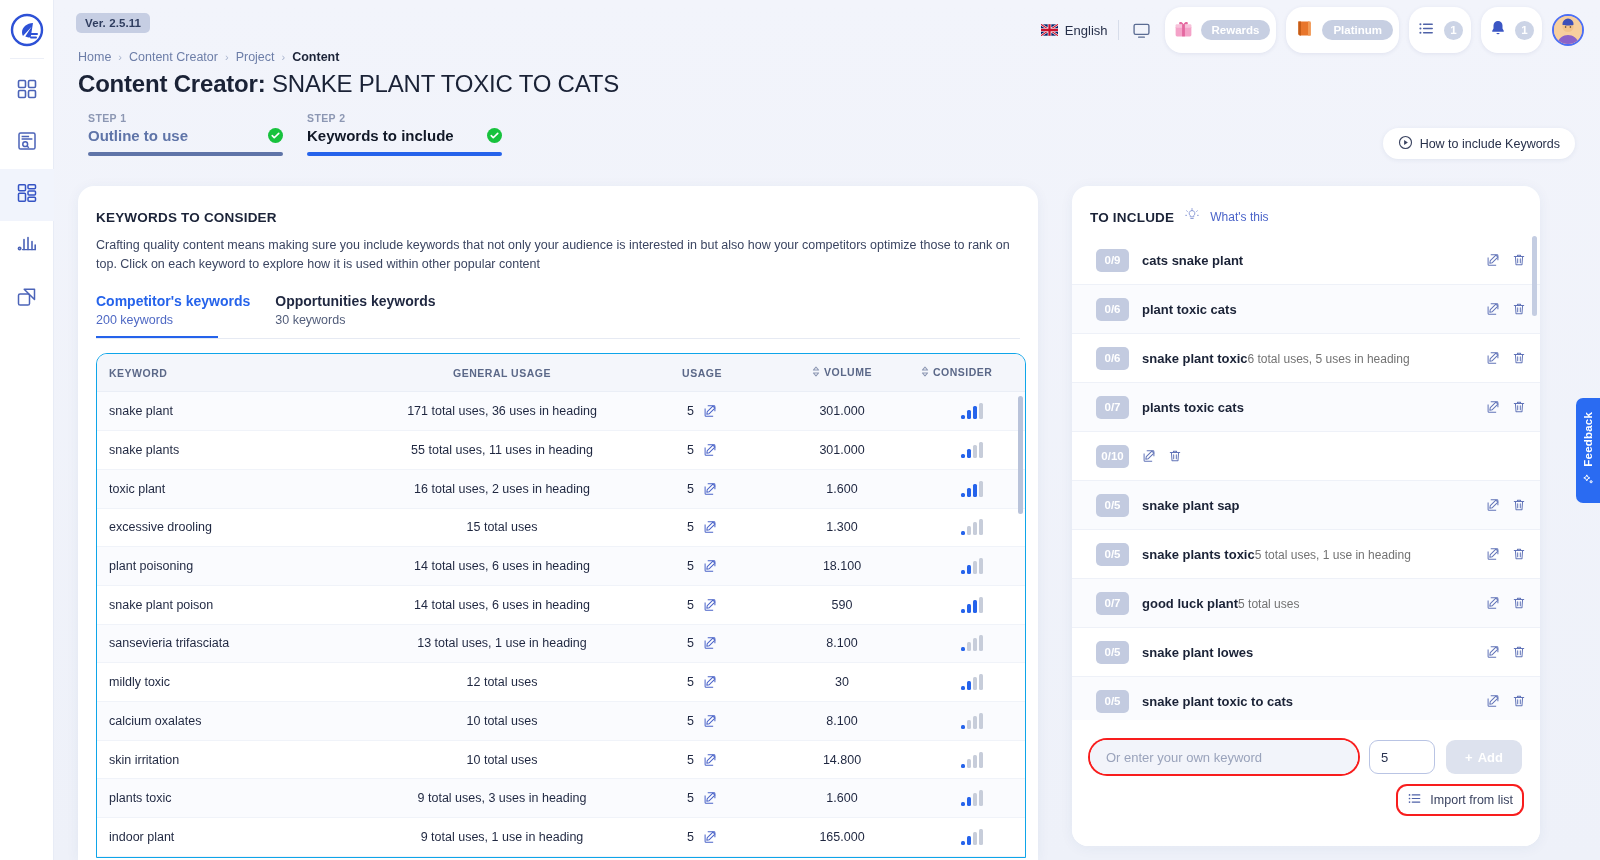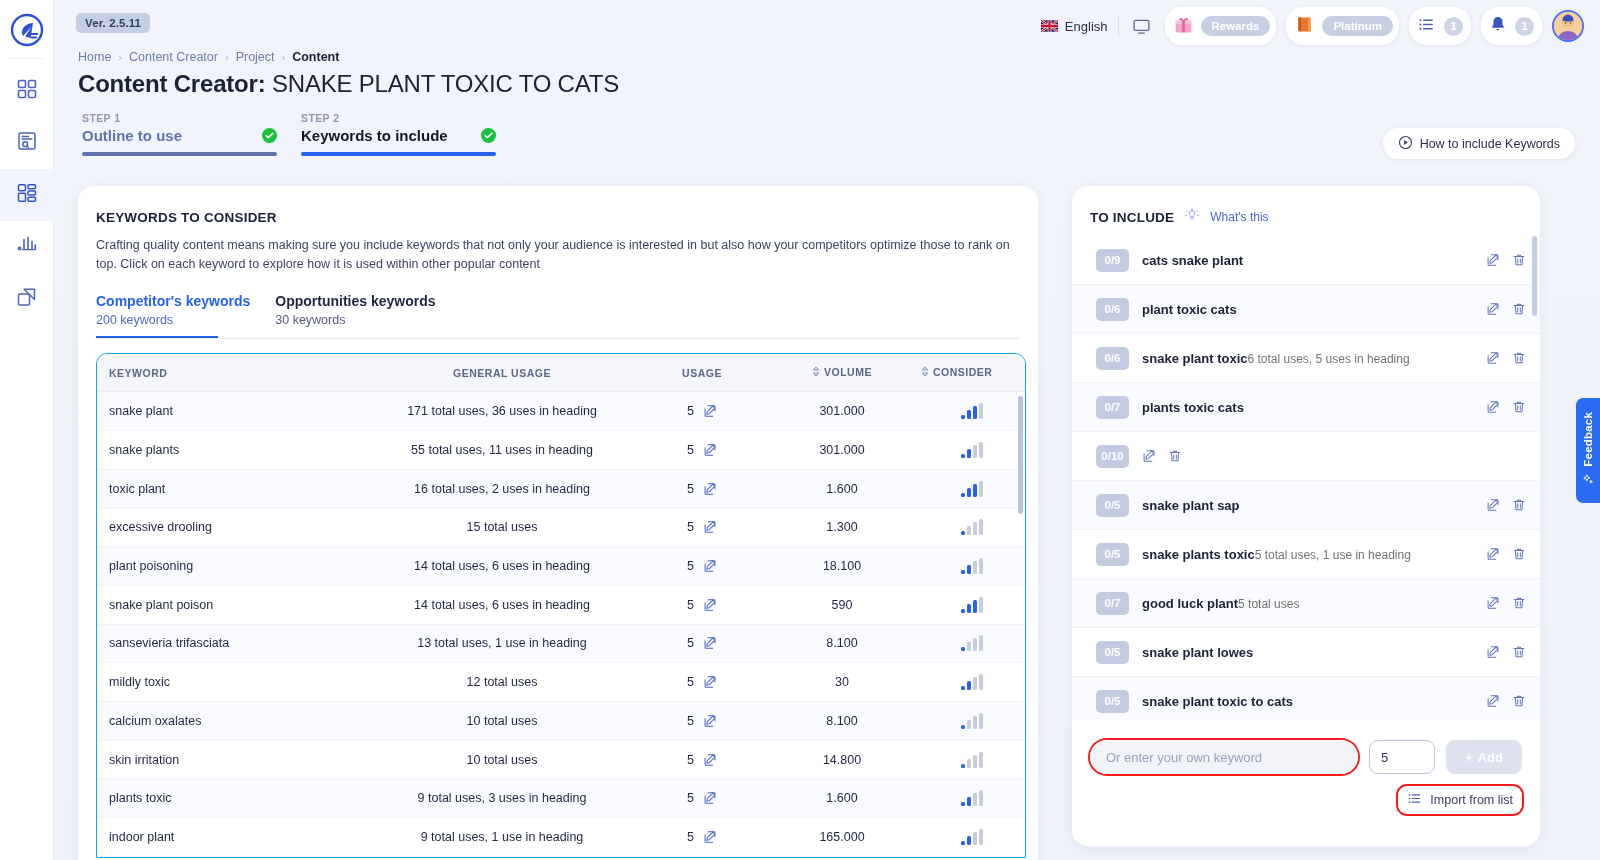--- a/index.html
+++ b/index.html
@@ -32,21 +32,21 @@
     position:absolute; left:22px; top:13px;
     background:#c6cee3; color:#2f3d5f; font-size:11.5px; font-weight:700;
     padding:4px 9px; border-radius:5px; letter-spacing:.1px;
   }
   .topright { position:absolute; right:16px; top:7px; display:flex; align-items:center; gap:10px; }
   .lang { display:flex; align-items:center; gap:7px; font-size:13px; color:#27304a; }
   .flag { width:17px; height:12px; border-radius:2px; display:block; }
   .divider-v { width:1px; height:20px; background:#d7ddea; }
   .mon-btn { width:26px; height:26px; display:flex; align-items:center; justify-content:center; cursor:pointer; }
   .pill {
-    height:38px; background:#fff; border-radius:17px; display:flex; align-items:center;
+    height:46px; background:#fff; border-radius:17px; display:flex; align-items:center;
     gap:7px; padding:0 6px 0 8px; box-shadow:0 1px 4px rgba(40,60,120,.09); cursor:pointer;
   }
   .pill .tagtxt {
     background:#c7cfe2; color:#fff; font-size:11.5px; font-weight:700;
     border-radius:11px; padding:4px 11px; white-space:nowrap;
   }
   .pill .cnt {
     background:#ccd4e6; color:#fff; font-size:11.5px; font-weight:700;
     border-radius:50%; width:19px; height:19px; display:flex; align-items:center; justify-content:center;
   }
@@ -59,21 +59,21 @@
   
   .crumb { position:absolute; left:78px; top:50px; font-size:12.5px; color:#6d7ea8; display:flex; gap:7px; align-items:center; }
   .crumb a { color:#6d7ea8; text-decoration:none; cursor:pointer; }
   .crumb .sep { color:#a9b4ce; font-size:11px; }
   .crumb .cur { color:#1c2438; font-weight:700; }
   .page-title { position:absolute; left:78px; top:70px; font-size:24px; color:#1a2236; letter-spacing:-.2px; white-space:nowrap; }
   .page-title b { font-weight:800; }
   .page-title span { font-weight:400; }
 
   
-  .steps { position:absolute; left:82px; top:112px; display:flex; gap:24px; }
+  .steps { position:absolute; left:88px; top:112px; display:flex; gap:24px; }
   .step { width:195px; }
   .step .sl { font-size:10.5px; color:#8c97b3; letter-spacing:.4px; font-weight:600; }
   .step .row { display:flex; align-items:center; justify-content:space-between; margin-top:3px; }
   .step .st { font-size:15px; font-weight:700; }
   .step.done .st { color:#5f74a8; }
   .step.current .st { color:#111827; }
   .step.todo .st { color:#3f63e8; }
   .step .bar { height:4px; border-radius:2px; margin-top:8px; }
   .step.done .bar { background:#5f74a8; }
   .step.current .bar { background:#2563eb; }

